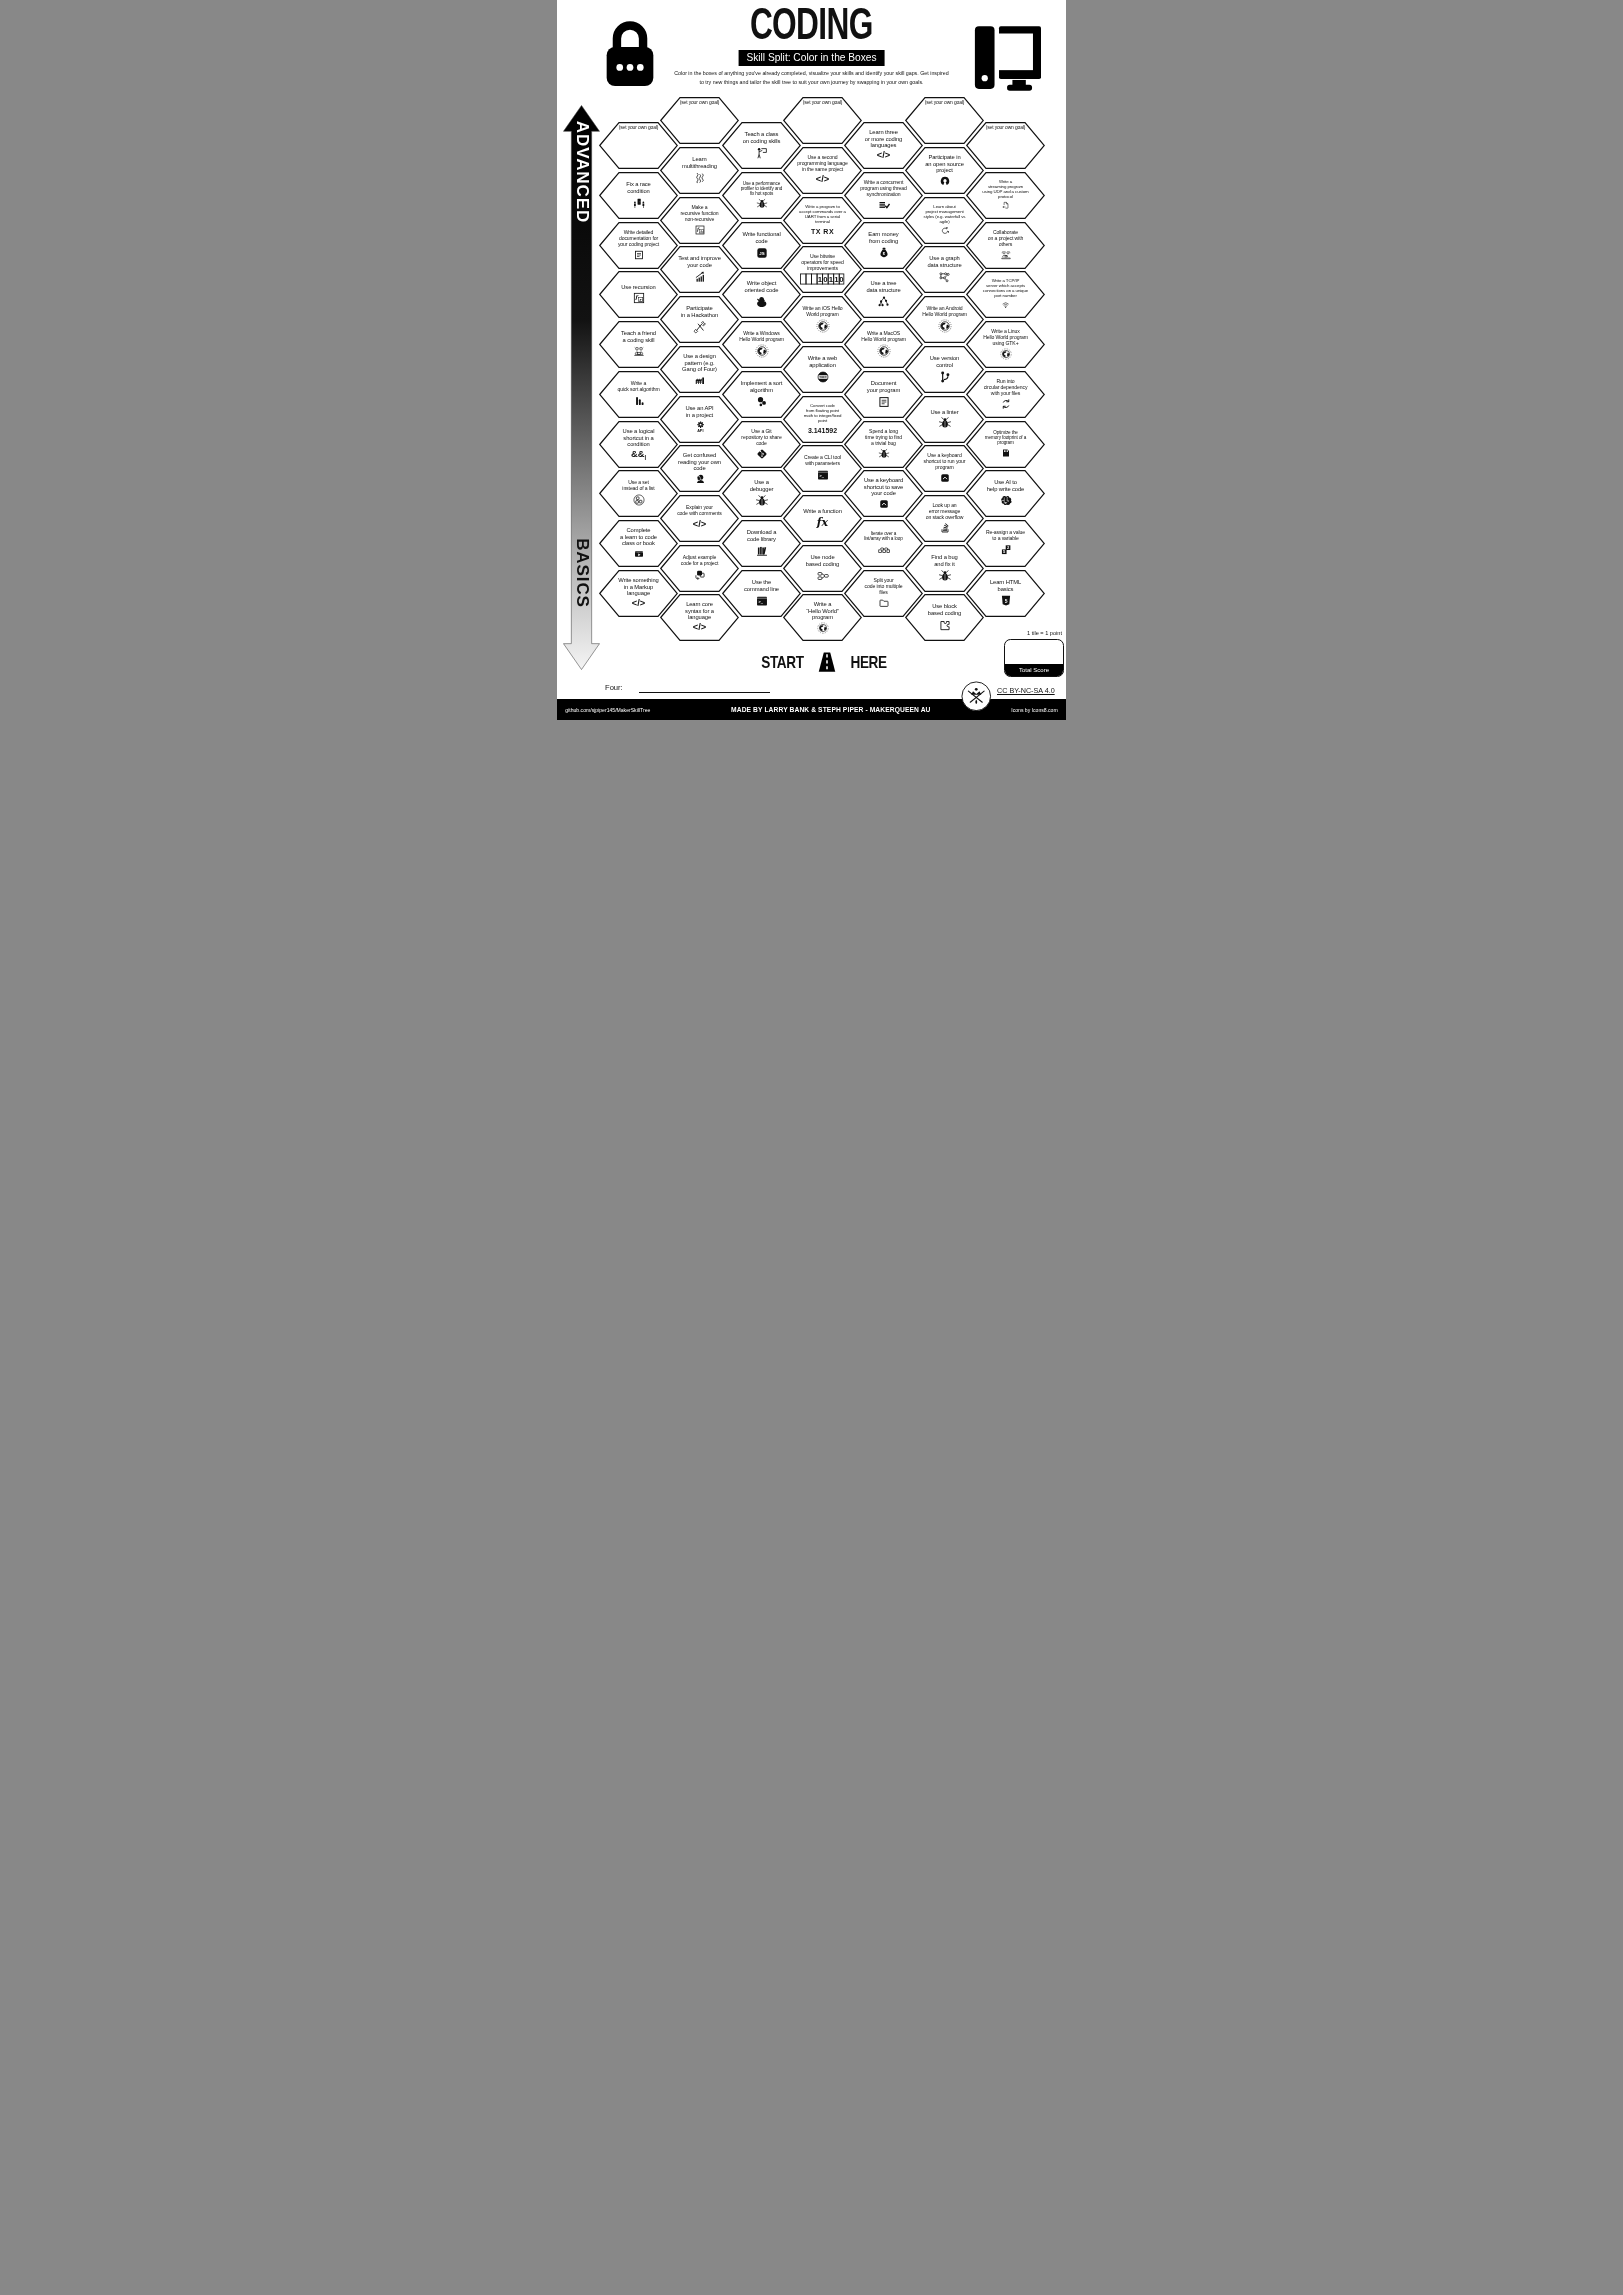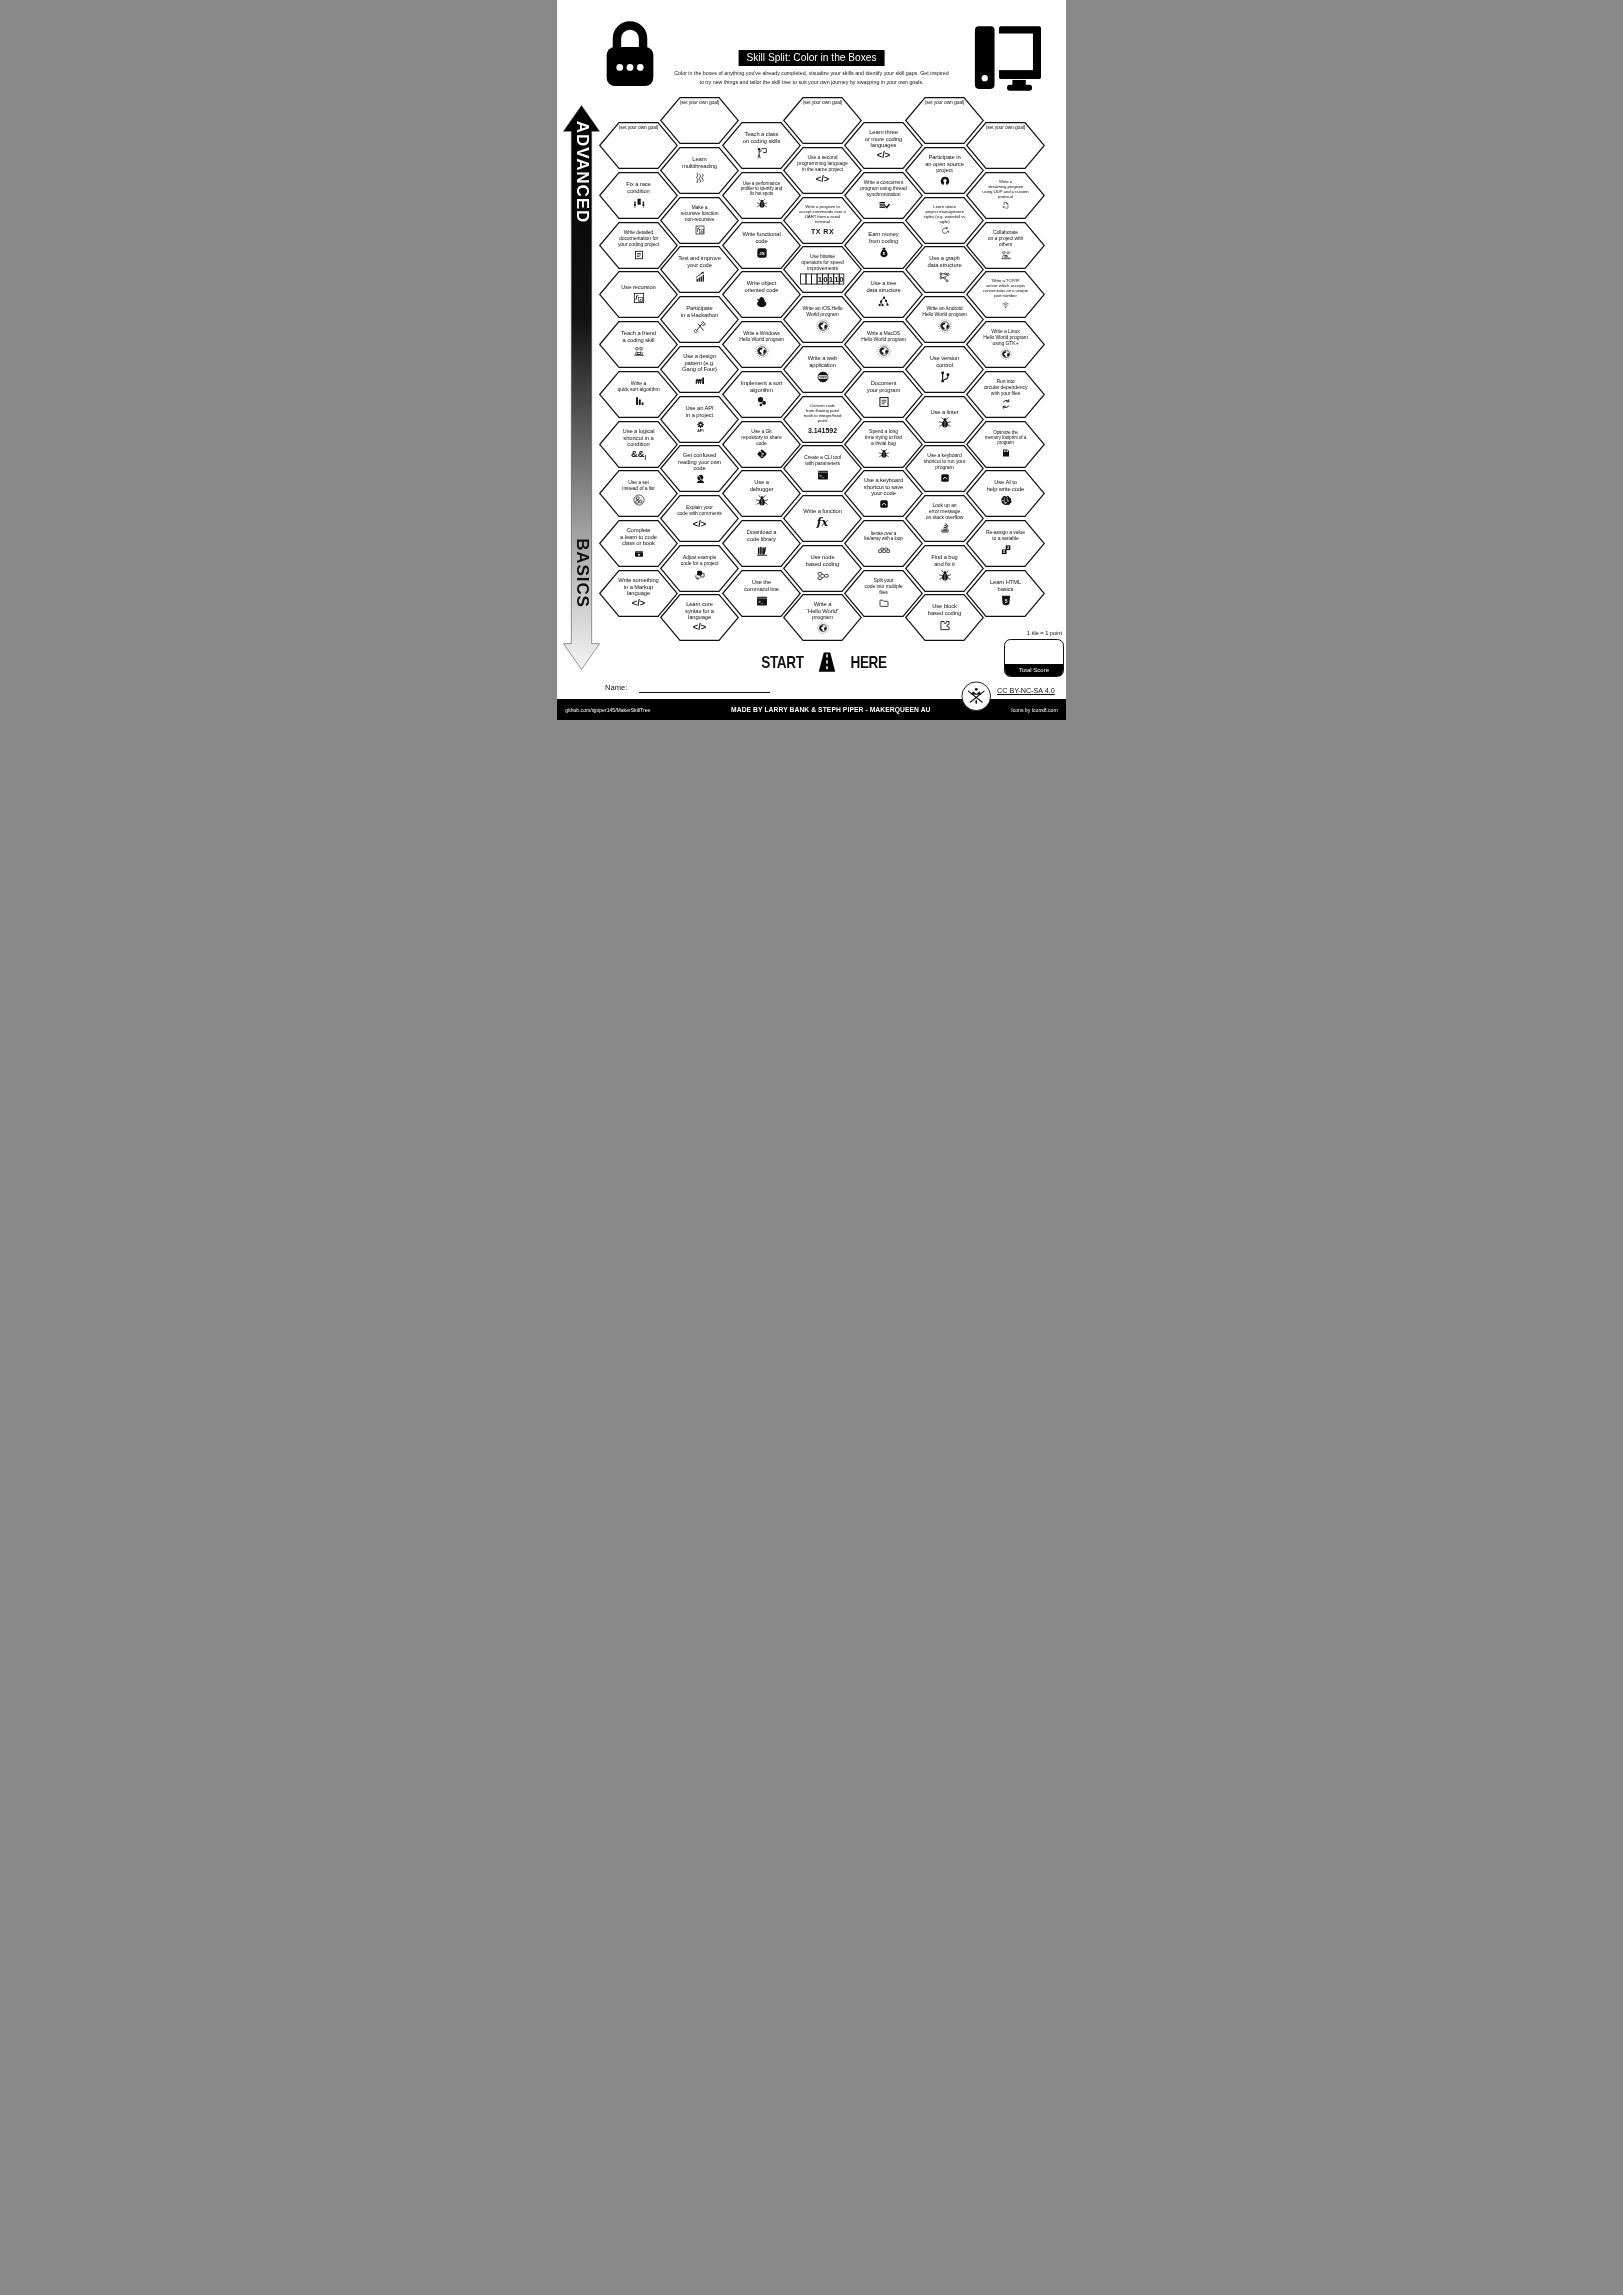--- a/index.html
+++ b/index.html
@@ -67,20 +67,21 @@
   <div id="computer">
     <svg width="67" height="77" viewBox="0 0 150 170">
       <rect x="2" y="22" width="44" height="140" rx="9" fill="#000"></rect>
       <circle cx="24" cy="138" r="7" fill="#fff"></circle>
       <rect x="56" y="22" width="94" height="118" rx="4" fill="#000"></rect>
       <rect x="56" y="38" width="76" height="82" fill="#fff"></rect>
       <rect x="86" y="142" width="30" height="12" fill="#000"></rect>
       <rect x="74" y="153" width="56" height="13" rx="6" fill="#000"></rect>
     </svg>
   </div>
+  <div id="title"><span>CODING</span></div>
   <div id="subtitle">Skill Split: Color in the Boxes</div>
   <div id="desc1" class="desc">Color in the boxes of anything you've already completed, visualize your skills and identify your skill gaps.  Get inspired</div>
   <div id="desc2" class="desc">to try new things and tailor the skill tree to suit your own journey by swapping in your own goals.</div>
 
   <svg id="arrow" width="37" height="565" viewBox="0 0 80 1222">
     <defs>
       <linearGradient id="ag" x1="0" y1="0" x2="0" y2="1">
         <stop offset="0" stop-color="#000"></stop>
           <stop offset="0.38" stop-color="#121212"></stop>
         <stop offset="0.6" stop-color="#666"></stop>
@@ -1412,21 +1413,21 @@
     <span class="startword">START</span>
     <span>
       <svg width="22" height="22" viewBox="0 0 48 48">
         <path d="M6 45 L17 3 h14 L42 45 z" fill="#000"></path>
         <line x1="24" y1="7" x2="24" y2="43" stroke="#fff" stroke-width="3.4" stroke-dasharray="7 6"></line>
       </svg>
     </span>
     <span class="startword">HERE</span>
   </div>
 
-  <div id="nameLabel">Name:</div>
+  <div id="nameLabel">Four:</div>
   <div id="nameLine"></div>
   <div id="scoreNote">1 tile = 1 point</div>
   <div id="scoreBox">
     <div class="fill"></div>
     <div id="scoreBar">Total Score</div>
   </div>
 
   <div id="logo">
     <svg width="30.5" height="30.5" viewBox="0 0 66 66">
       <circle cx="33" cy="33" r="31" fill="#fff" stroke="#111" stroke-width="2"></circle>

